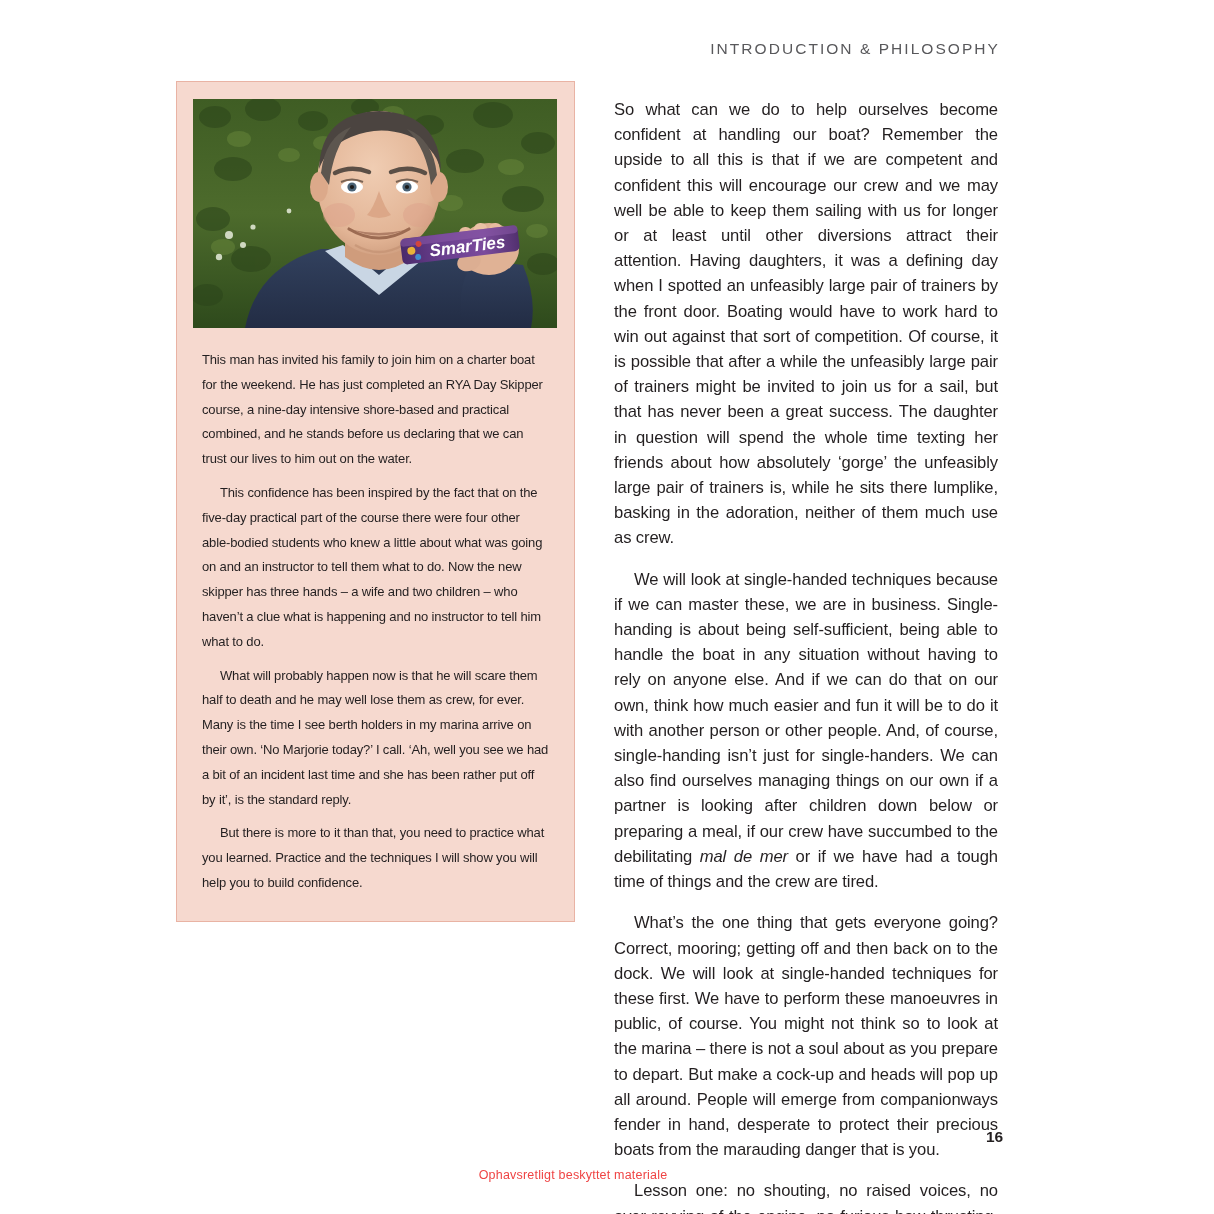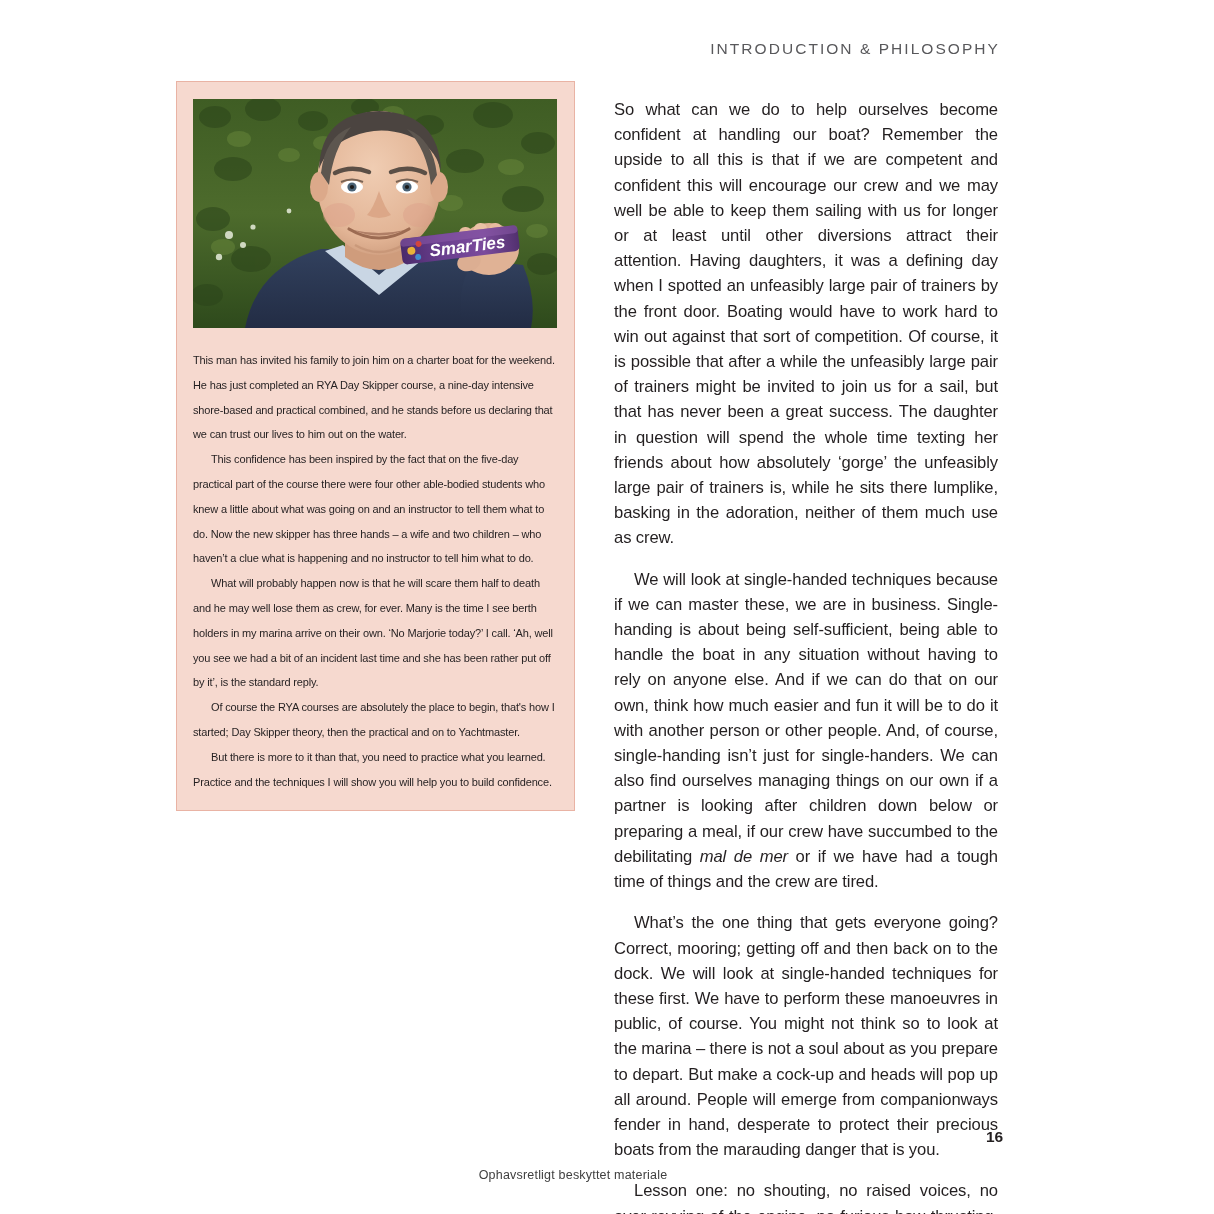--- a/index.html
+++ b/index.html
@@ -69,23 +69,23 @@
     width: 364px;
     height: 229px;
     margin: 0 0 20px 0;
     position: relative;
     overflow: hidden;
     background: #2f4a1e;
   }
   .photo-frame svg { display: block; }
 
   .case-body p {
-    margin: 0;
-    font-family: "Liberation Sans", sans-serif;
-    font-size: 11px;
+    margin: 9px;
+    font-family: "Liberation Sans", sans-serif;
+    font-size: 13px;
     line-height: 24.8px;
     color: #231f20;
     text-align: left;
     letter-spacing: -0.15px;
   }
   .case-body p + p { text-indent: 18px; }
 
   
   .main-col {
     position: absolute;
@@ -118,21 +118,21 @@
   .copyright-notice {
     position: absolute;
     top: 1168px;
     left: 0;
     width: 976px;
     text-align: center;
     padding-left: 170px;
     box-sizing: border-box;
     font-family: "Liberation Sans", sans-serif;
     font-size: 12.5px;
-    color: #404040;
+    color: #ef4444;
     letter-spacing: 0.2px;
   }
 </style>
 </head>
 <body>
 
 <div class="page">
 
   <div class="running-head">INTRODUCTION &amp; PHILOSOPHY</div>
 
@@ -262,21 +262,20 @@
             <circle cx="224" cy="153" r="3" fill="#3f8dd0"></circle>
             <text x="236" y="154" font-family="'Liberation Sans', sans-serif" font-size="17" font-weight="bold" font-style="italic" fill="#ffffff">SmarTies</text>
           </g>
         </svg>
       </figure>
 
       <div class="case-body">
         <p>This man has invited his family to join him on a charter boat for the weekend. He has just completed an RYA Day Skipper course, a nine-day intensive shore-based and practical combined, and he stands before us declaring that we can trust our lives to him out on the water.</p>
         <p>This confidence has been inspired by the fact that on the five-day practical part of the course there were four other able-bodied students who knew a little about what was going on and an instructor to tell them what to do. Now the new skipper has three hands – a wife and two children – who haven’t a clue what is happening and no instructor to tell him what to do.</p>
         <p>What will probably happen now is that he will scare them half to death and he may well lose them as crew, for ever. Many is the time I see berth holders in my marina arrive on their own. ‘No Marjorie today?’ I call. ‘Ah, well you see we had a bit of an incident last time and she has been rather put off by it’, is the standard reply.</p>
-        <p>Of course the RYA courses are absolutely the place to begin, that's how I started; Day Skipper theory, then the practical and on to Yachtmaster.</p>
         <p>But there is more to it than that, you need to practice what you learned. Practice and the techniques I will show you will help you to build confidence.</p>
       </div>
     </aside>
 
     <section class="main-col">
       <p>So what can we do to help ourselves become confident at handling our boat? Remember the upside to all this is that if we are competent and confident this will encourage our crew and we may well be able to keep them sailing with us for longer or at least until other diversions attract their attention. Having daughters, it was a defining day when I spotted an unfeasibly large pair of trainers by the front door. Boating would have to work hard to win out against that sort of competition. Of course, it is possible that after a while the unfeasibly large pair of trainers might be invited to join us for a sail, but that has never been a great success. The daughter in question will spend the whole time texting her friends about how absolutely ‘gorge’ the unfeasibly large pair of trainers is, while he sits there lumplike, basking in the adoration, neither of them much use as crew.</p>
       <p><span>We will look at single-handed techniques because if we can master these, we are in business. Single-handing is about being self-sufficient, being able to handle the boat in any situation without having to rely on anyone else. And if we can do that on our own, think how much easier and fun it will be to do it with another person or other people. And, of course, single-handing isn’t just for single-handers. We can also find ourselves managing things on our own if a partner is looking after children down below or preparing a meal, if our crew have succumbed to the debilitating </span><em>mal de mer</em><span> or if we have had a tough time of things and the crew are tired.</span></p>
       <p>What’s the one thing that gets everyone going? Correct, mooring; getting off and then back on to the dock. We will look at single-handed techniques for these first. We have to perform these manoeuvres in public, of course. You might not think so to look at the marina – there is not a soul about as you prepare to depart. But make a cock-up and heads will pop up all around. People will emerge from companionways fender in hand, desperate to protect their precious boats from the marauding danger that is you.</p>
       <p>Lesson one: no shouting, no raised voices, no over-revving of the engine, no furious bow thrusting, no exclamation of ‘darling!’ with a slight edge to it. And if you do make a bit of a mess of things and end up resting on your neighbour, tie a short line between the two of you amidships to stop the tide pushing you into or out of the berth. Pretend that this is nothing,</p>
     </section>

